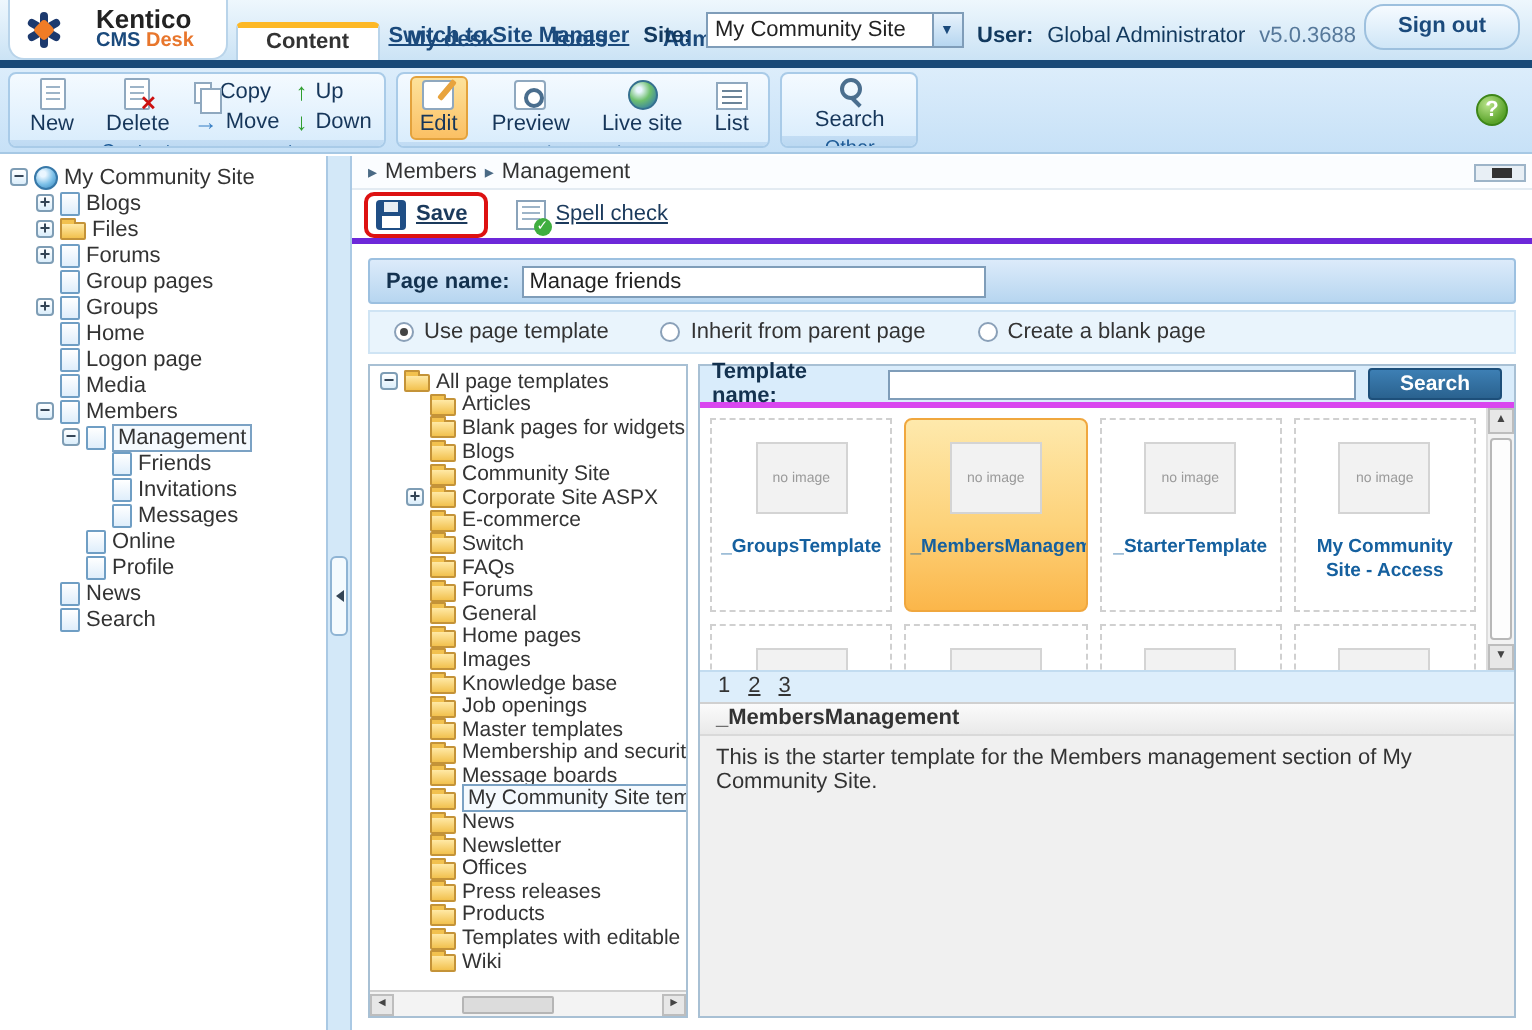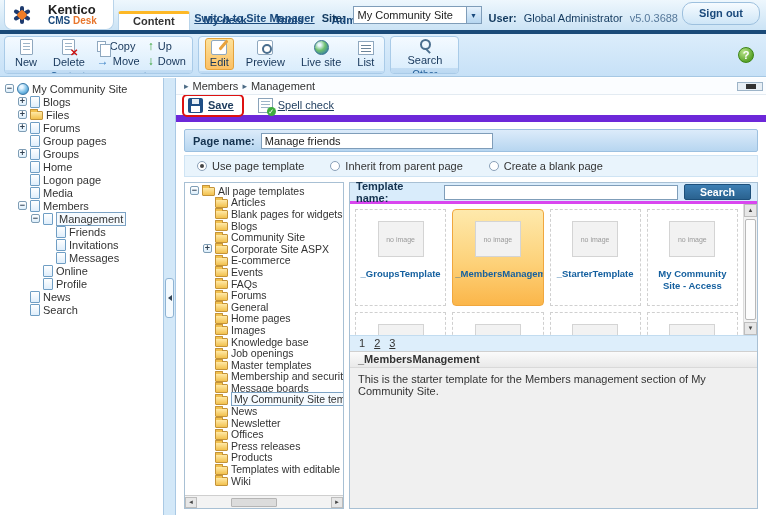--- a/index.html
+++ b/index.html
@@ -98,21 +98,21 @@
   .splitter-handle::after { content:''; width:0; height:0; border-top:3px solid transparent; border-bottom:3px solid transparent; border-right:4px solid #345; }
 
   
   .content { flex:1; display:flex; flex-direction:column; background:#fff; min-width:0; }
   .breadcrumb { height:17px; display:flex; align-items:center; gap:4px; padding:0 8px; background:#fbfdff; border-bottom:1px solid #e3ebf2; position:relative; }
   .bc-arrow { color:#4a6a85; font-size:9px; }
   .bc-item { color:#333; cursor:pointer; }
   .mini-scrollbar { position:absolute; right:3px; top:4px; width:26px; height:9px; background:#e8eff5; border:1px solid #9db4c8; display:flex; align-items:center; }
   .mini-thumb { width:10px; height:5px; background:#333; margin-left:8px; }
 
-  .actionbar { height:27px; display:flex; align-items:center; gap:14px; padding:0 6px; border-bottom:7px solid #6d28d9; }
+  .actionbar { height:27px; display:flex; align-items:center; gap:14px; padding:0 6px; border-bottom:3px solid #6d28d9; }
   .action { display:flex; align-items:center; gap:5px; cursor:pointer; }
   .action-label { color:#1b3a5c; text-decoration:underline; }
   .save-highlight { border:2px solid #dd1111; border-radius:5px; padding:2px 8px 2px 4px; display:flex; align-items:center; gap:5px; }
   .i-save { position:relative; width:15px; height:15px; background:#1f4e85; border-radius:2px; flex:0 0 15px; }
   .i-save::before { content:''; position:absolute; left:4px; top:1px; width:7px; height:5px; background:#e8eef4; }
   .i-save::after { content:''; position:absolute; left:3px; bottom:1px; width:9px; height:6px; background:#fff; }
   .i-save.light { background:#7d9cbd; }
   .i-spell { position:relative; width:15px; height:15px; background:#fff; border:1px solid #8aa3ba; flex:0 0 15px; }
   .i-spell::before { content:''; position:absolute; left:2px; top:2px; width:9px; height:1px; background:#9db4c8; box-shadow:0 3px 0 #9db4c8,0 6px 0 #9db4c8; }
   .i-spell::after { content:'✓'; position:absolute; right:-4px; bottom:-4px; width:9px; height:9px; background:#3fae3f; border-radius:50%; color:#fff; font-size:7px; line-height:9px; text-align:center; }
@@ -447,21 +447,21 @@
                 <span class="tree-label">Corporate Site ASPX</span>
               </div>
               <div class="tree-row" style="padding-left: 16px;">
                 <span class="expander-spacer"></span>
                 <span class="ni ni-folder"></span>
                 <span class="tree-label">E-commerce</span>
               </div>
               <div class="tree-row" style="padding-left: 16px;">
                 <span class="expander-spacer"></span>
                 <span class="ni ni-folder"></span>
-                <span class="tree-label">Events</span>
+                <span class="tree-label">Switch</span>
               </div>
               <div class="tree-row" style="padding-left: 16px;">
                 <span class="expander-spacer"></span>
                 <span class="ni ni-folder"></span>
                 <span class="tree-label">FAQs</span>
               </div>
               <div class="tree-row" style="padding-left: 16px;">
                 <span class="expander-spacer"></span>
                 <span class="ni ni-folder"></span>
                 <span class="tree-label">Forums</span>

